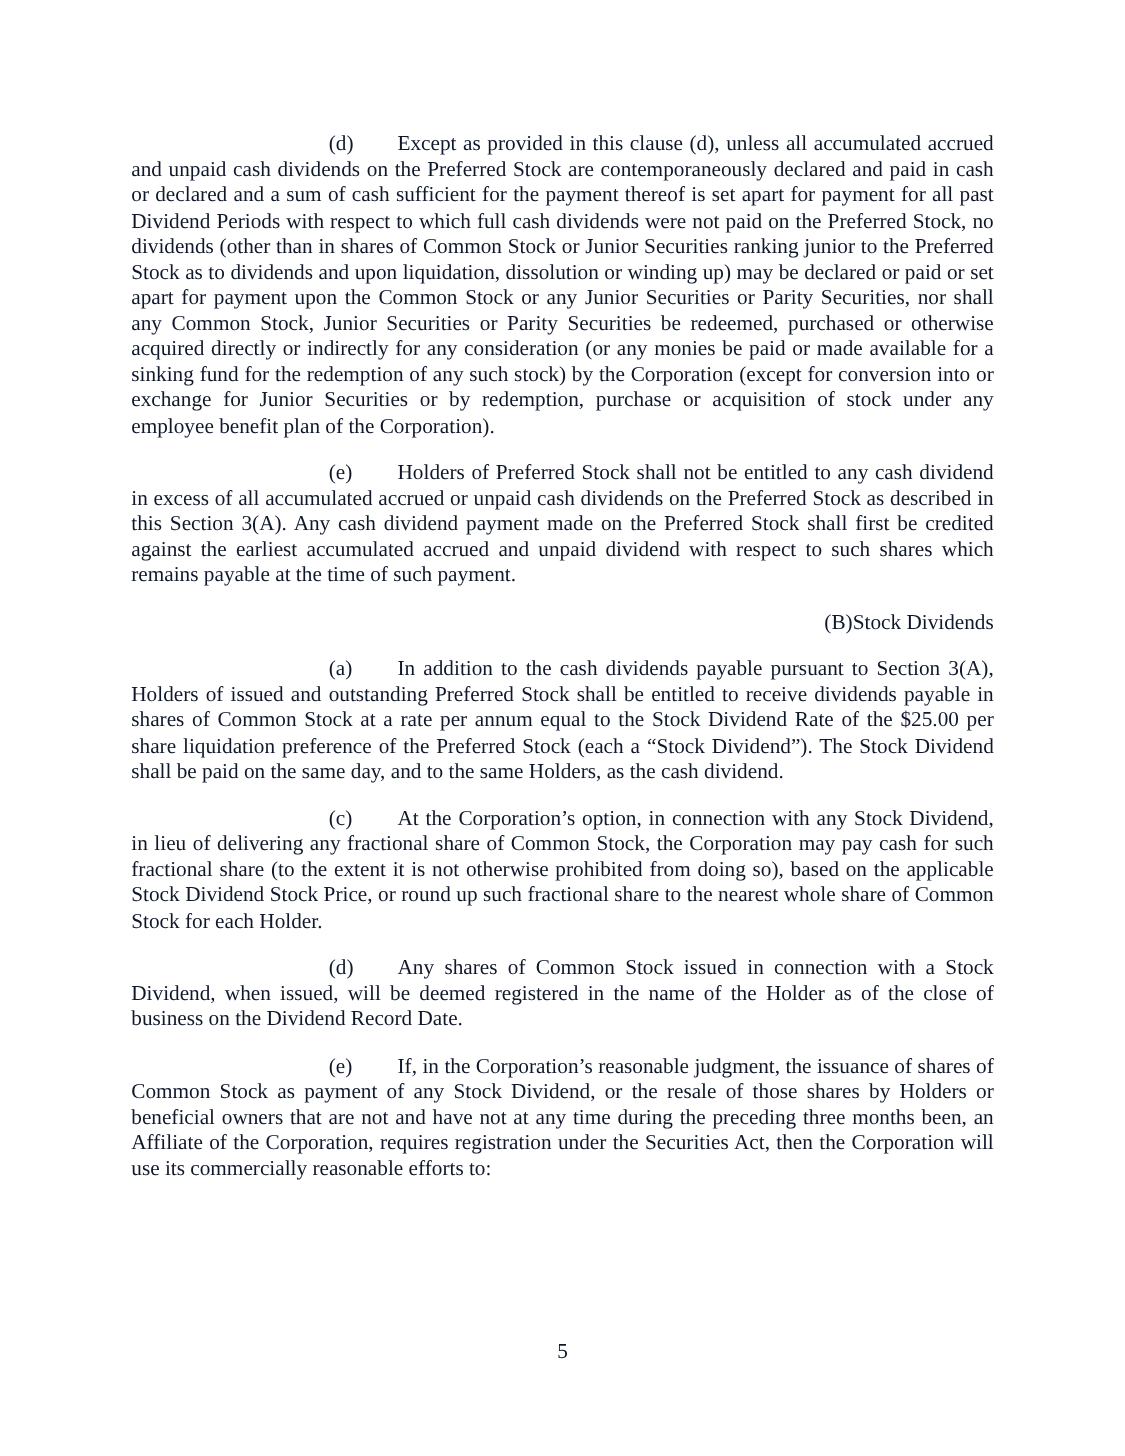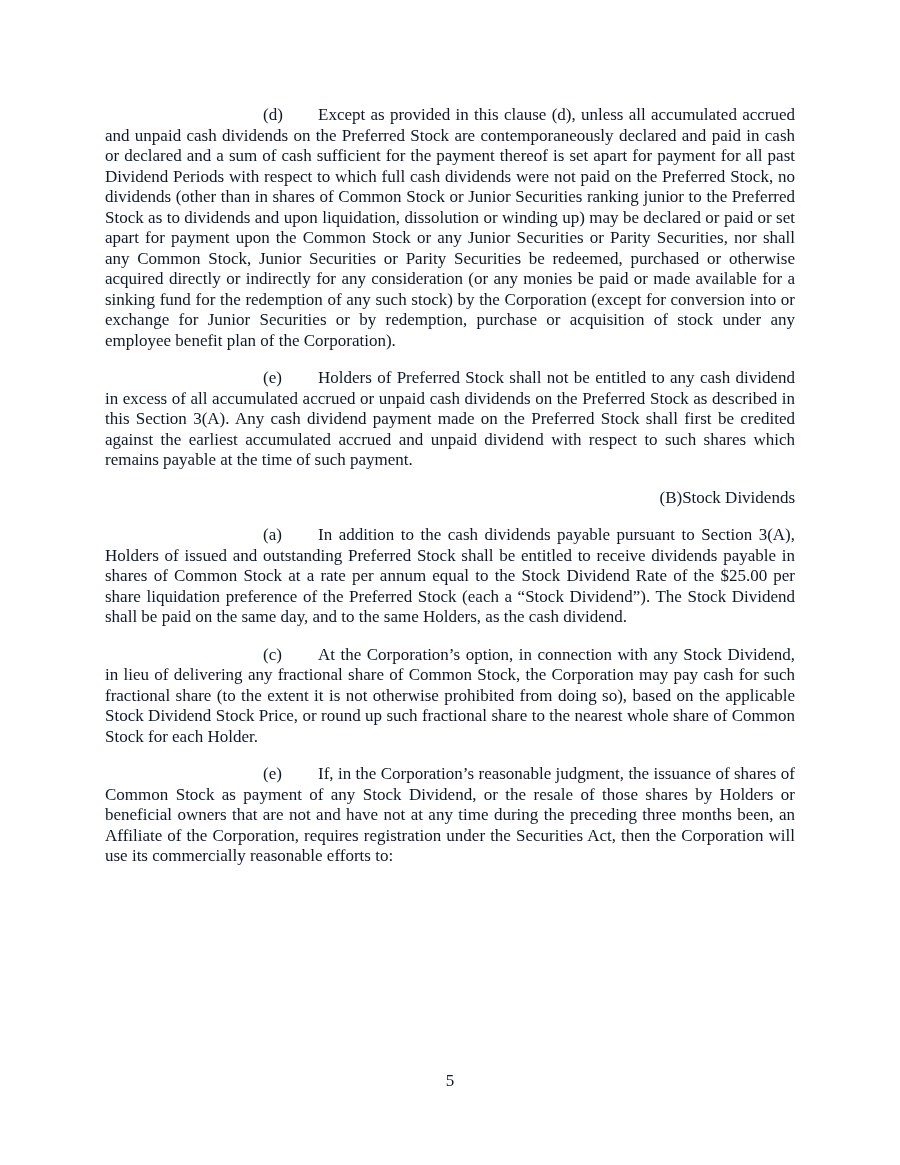--- a/index.html
+++ b/index.html
@@ -66,19 +66,20 @@
 
     <p class="para"><span class="plabel">(e)</span><span>Holders of Preferred Stock shall not be entitled to any cash dividend in excess of all accumulated accrued or unpaid cash dividends on the Preferred Stock as described in this Section 3(A). Any cash dividend payment made on the Preferred Stock shall first be credited against the earliest accumulated accrued and unpaid dividend with respect to such shares which remains payable at the time of such payment.</span></p>
 
     <p class="heading"><span class="plabel">(B)</span><span>Stock Dividends</span></p>
 
     <p class="para"><span class="plabel">(a)</span><span>In addition to the cash dividends payable pursuant to Section 3(A), Holders of issued and outstanding Preferred Stock shall be entitled to receive dividends payable in shares of Common Stock at a rate per annum equal to the Stock Dividend Rate of the $25.00 per share liquidation preference of the Preferred Stock (each a “Stock Dividend”).  The Stock Dividend shall be paid on the same day, and to the same Holders, as the cash dividend.</span></p>
 
 
     <p class="para"><span class="plabel">(c)</span><span>At the Corporation’s option, in connection with any Stock Dividend, in lieu of delivering any fractional share of Common Stock, the Corporation may pay cash for such fractional share (to the extent it is not otherwise prohibited from doing so), based on the applicable Stock Dividend Stock Price, or round up such fractional share to the nearest whole share of Common Stock for each Holder.</span></p>
 
+    <p class="para"><span class="plabel">(d)</span><span>Any shares of Common Stock issued in connection with a Stock Dividend, when issued, will be deemed registered in the name of the Holder as of the close of business on the Dividend Record Date.</span></p>
 
     <p class="para"><span class="plabel">(e)</span><span>If, in the Corporation’s reasonable judgment, the issuance of shares of Common Stock as payment of any Stock Dividend, or the resale of those shares by Holders or beneficial owners that are not and have not at any time during the preceding three months been, an Affiliate of the Corporation, requires registration under the Securities Act, then the Corporation will use its commercially reasonable efforts to:</span></p>
 
   </div>
 
   <div class="page-number">5</div>
 </div>
 
 </body></html>

